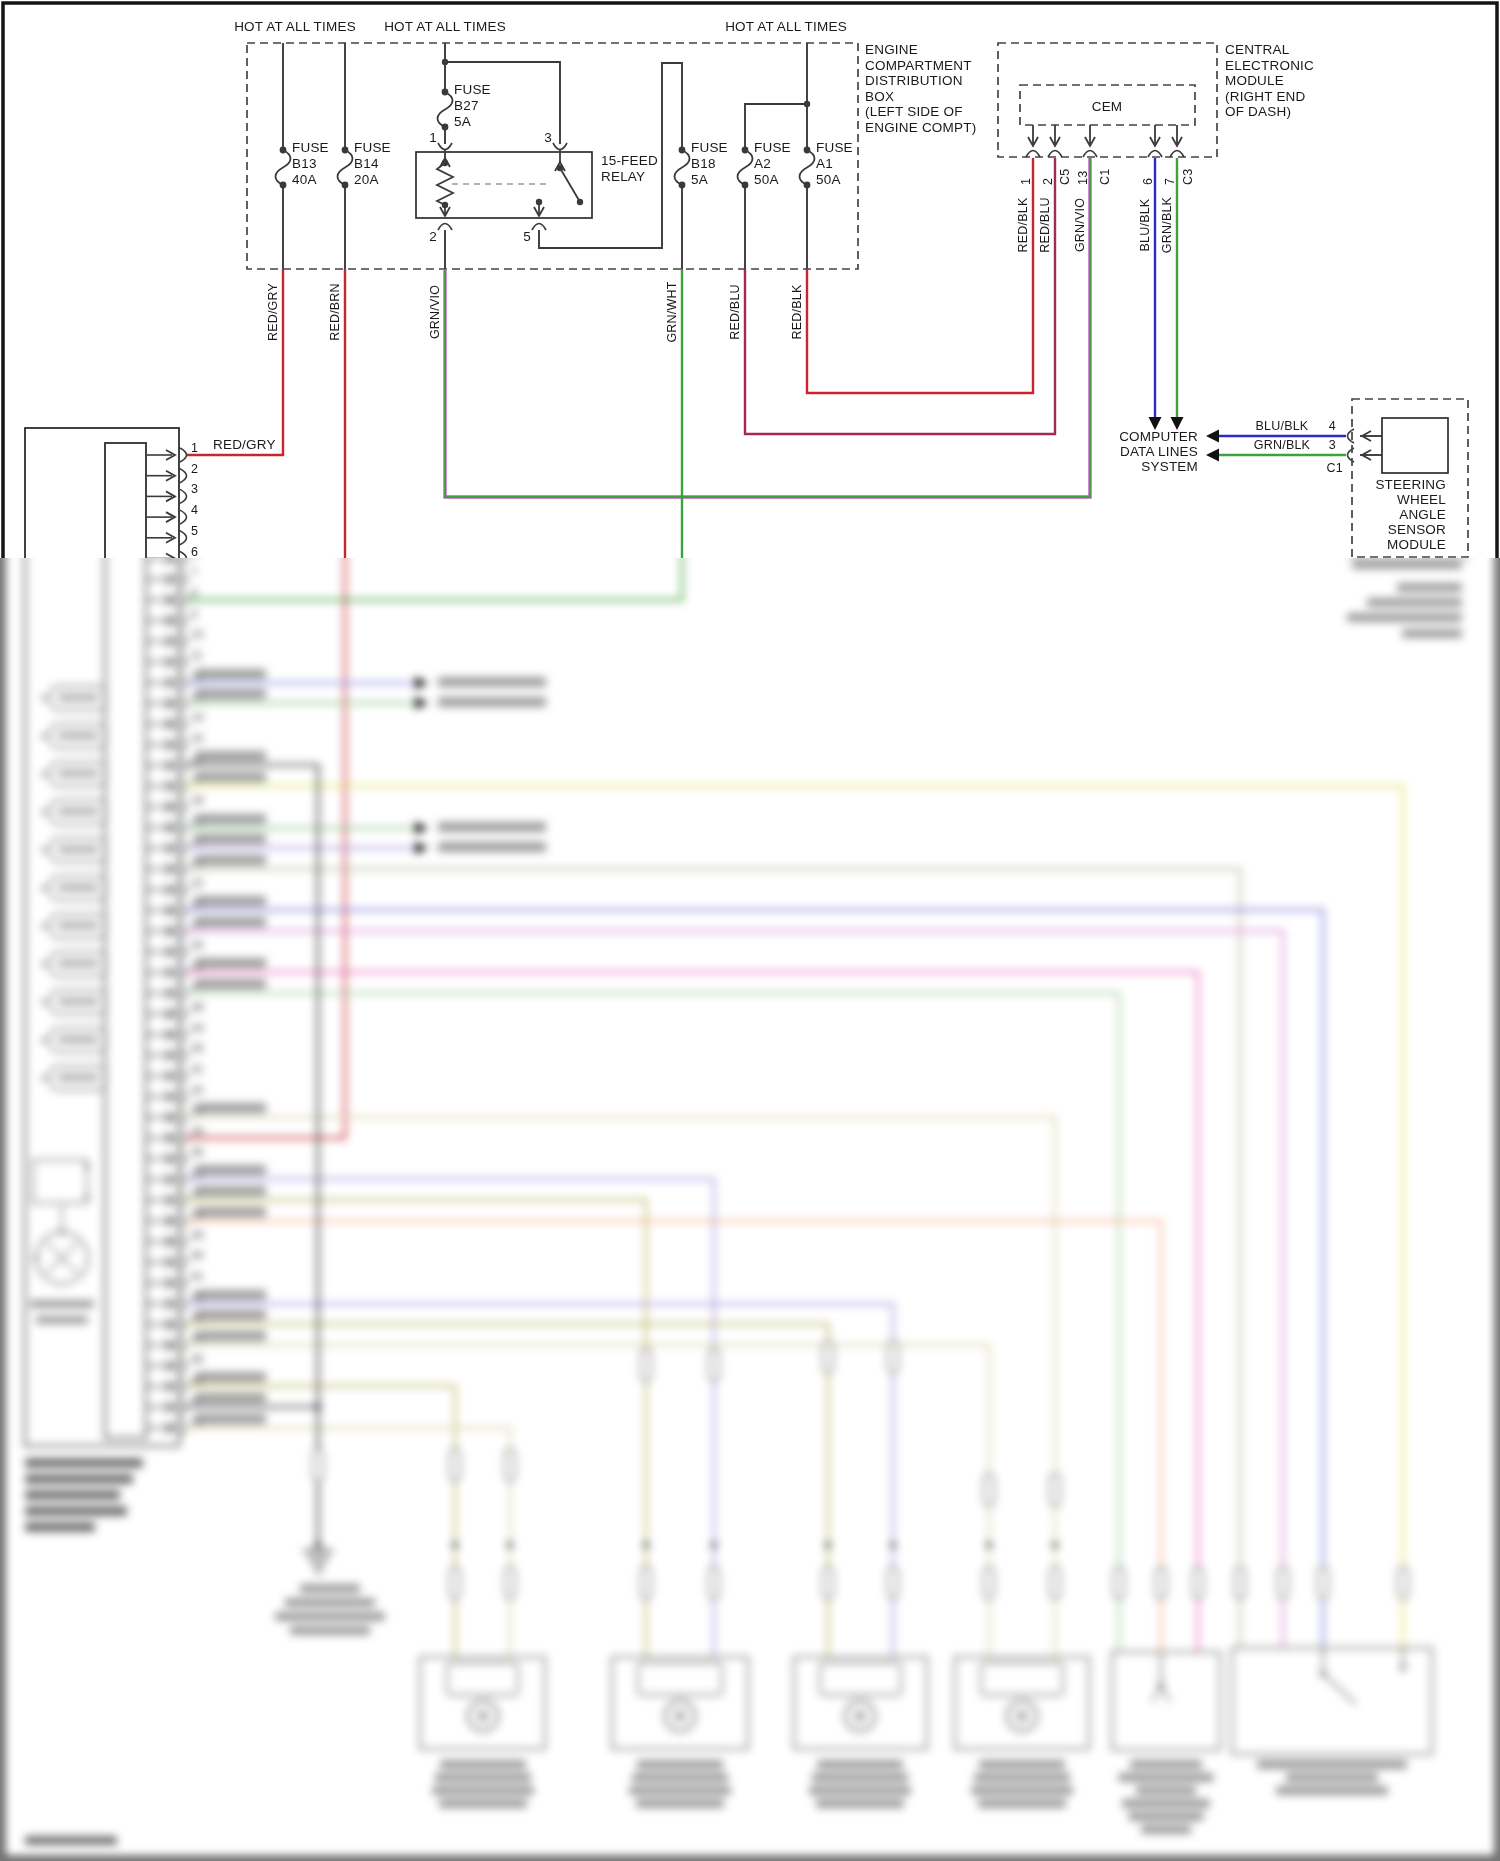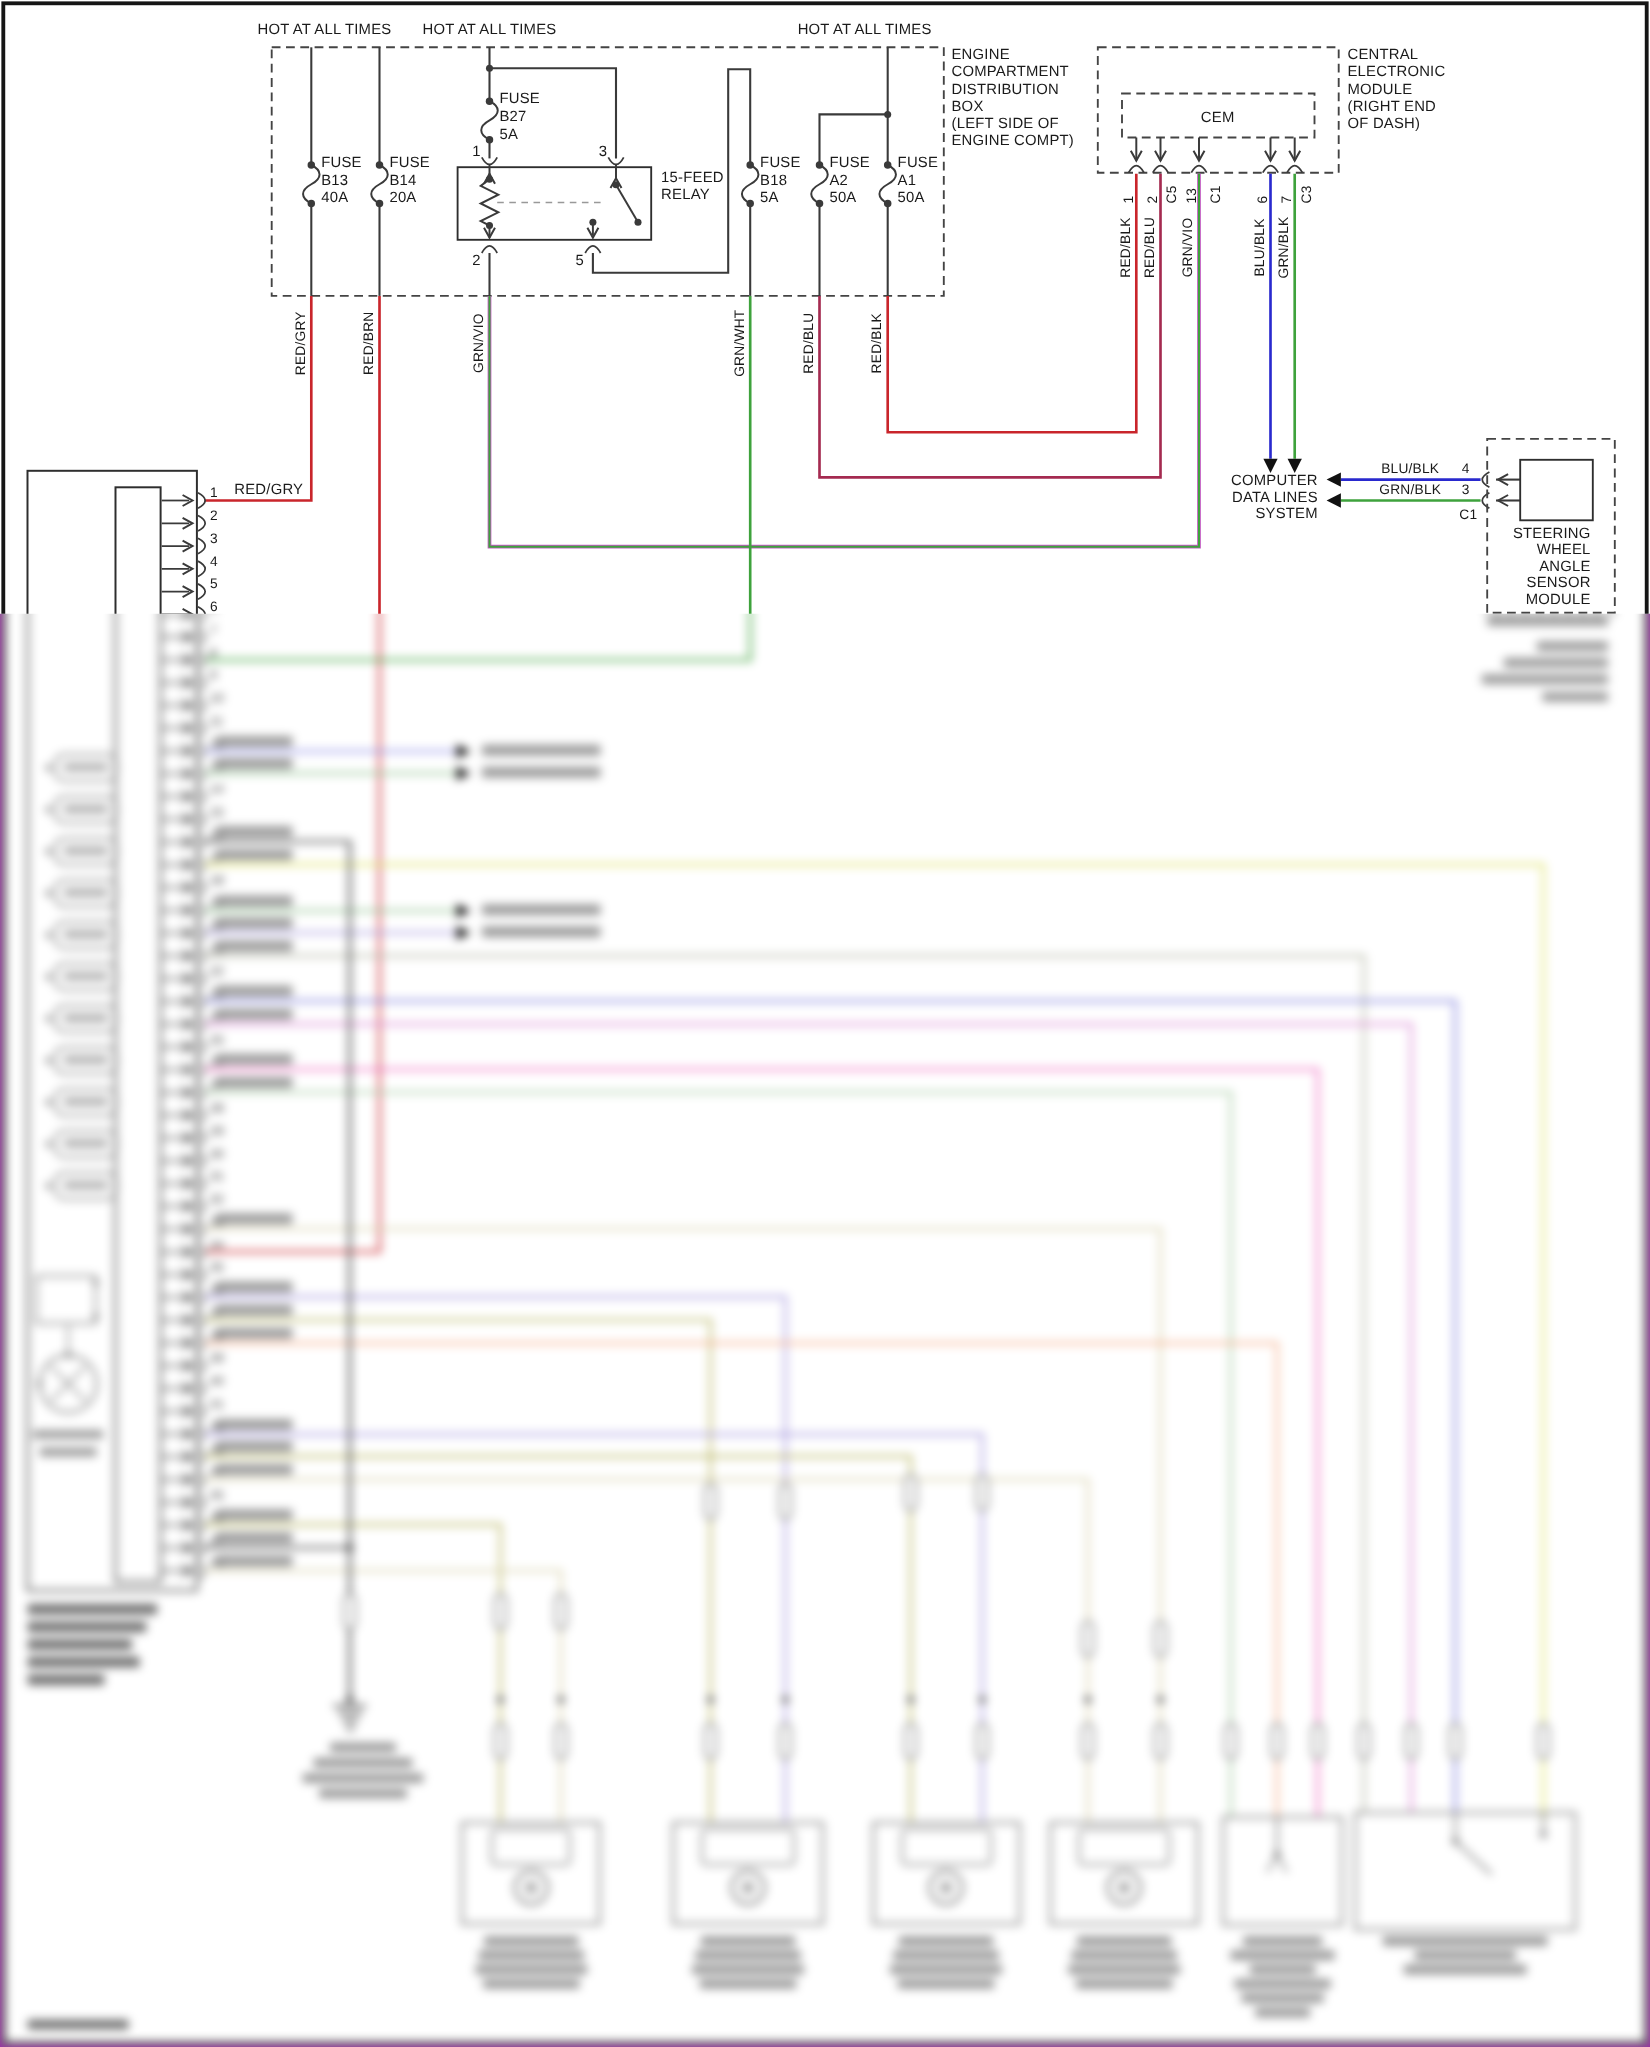--- a/index.html
+++ b/index.html
@@ -1,16 +1,16 @@
 <!DOCTYPE html>
 <html><head>
 <meta charset="utf-8">
 <style>
   html,body{margin:0;padding:0;background:#e8e8e8;}
-  #stage{position:relative;width:1500px;height:1861px;background:#a21caf;overflow:hidden;
+  #stage{position:relative;width:1500px;height:1861px;background:#737373;overflow:hidden;
          font-family:"Liberation Sans", sans-serif;}
   #stage svg{position:absolute;left:0;top:0;width:1500px;height:1861px;}
   .layer{position:absolute;inset:0;}
   #layer-blur-clip{clip-path:inset(550px 0 0 0);z-index:1;}
   #layer-blur-clip .blurwrap{position:absolute;inset:0;filter:blur(4.5px);}
   #layer-sharp{clip-path:inset(0 0 1303px 0);z-index:2;}
   text{fill:#1a1a1a;}
 </style>
 </head>
 <body>

